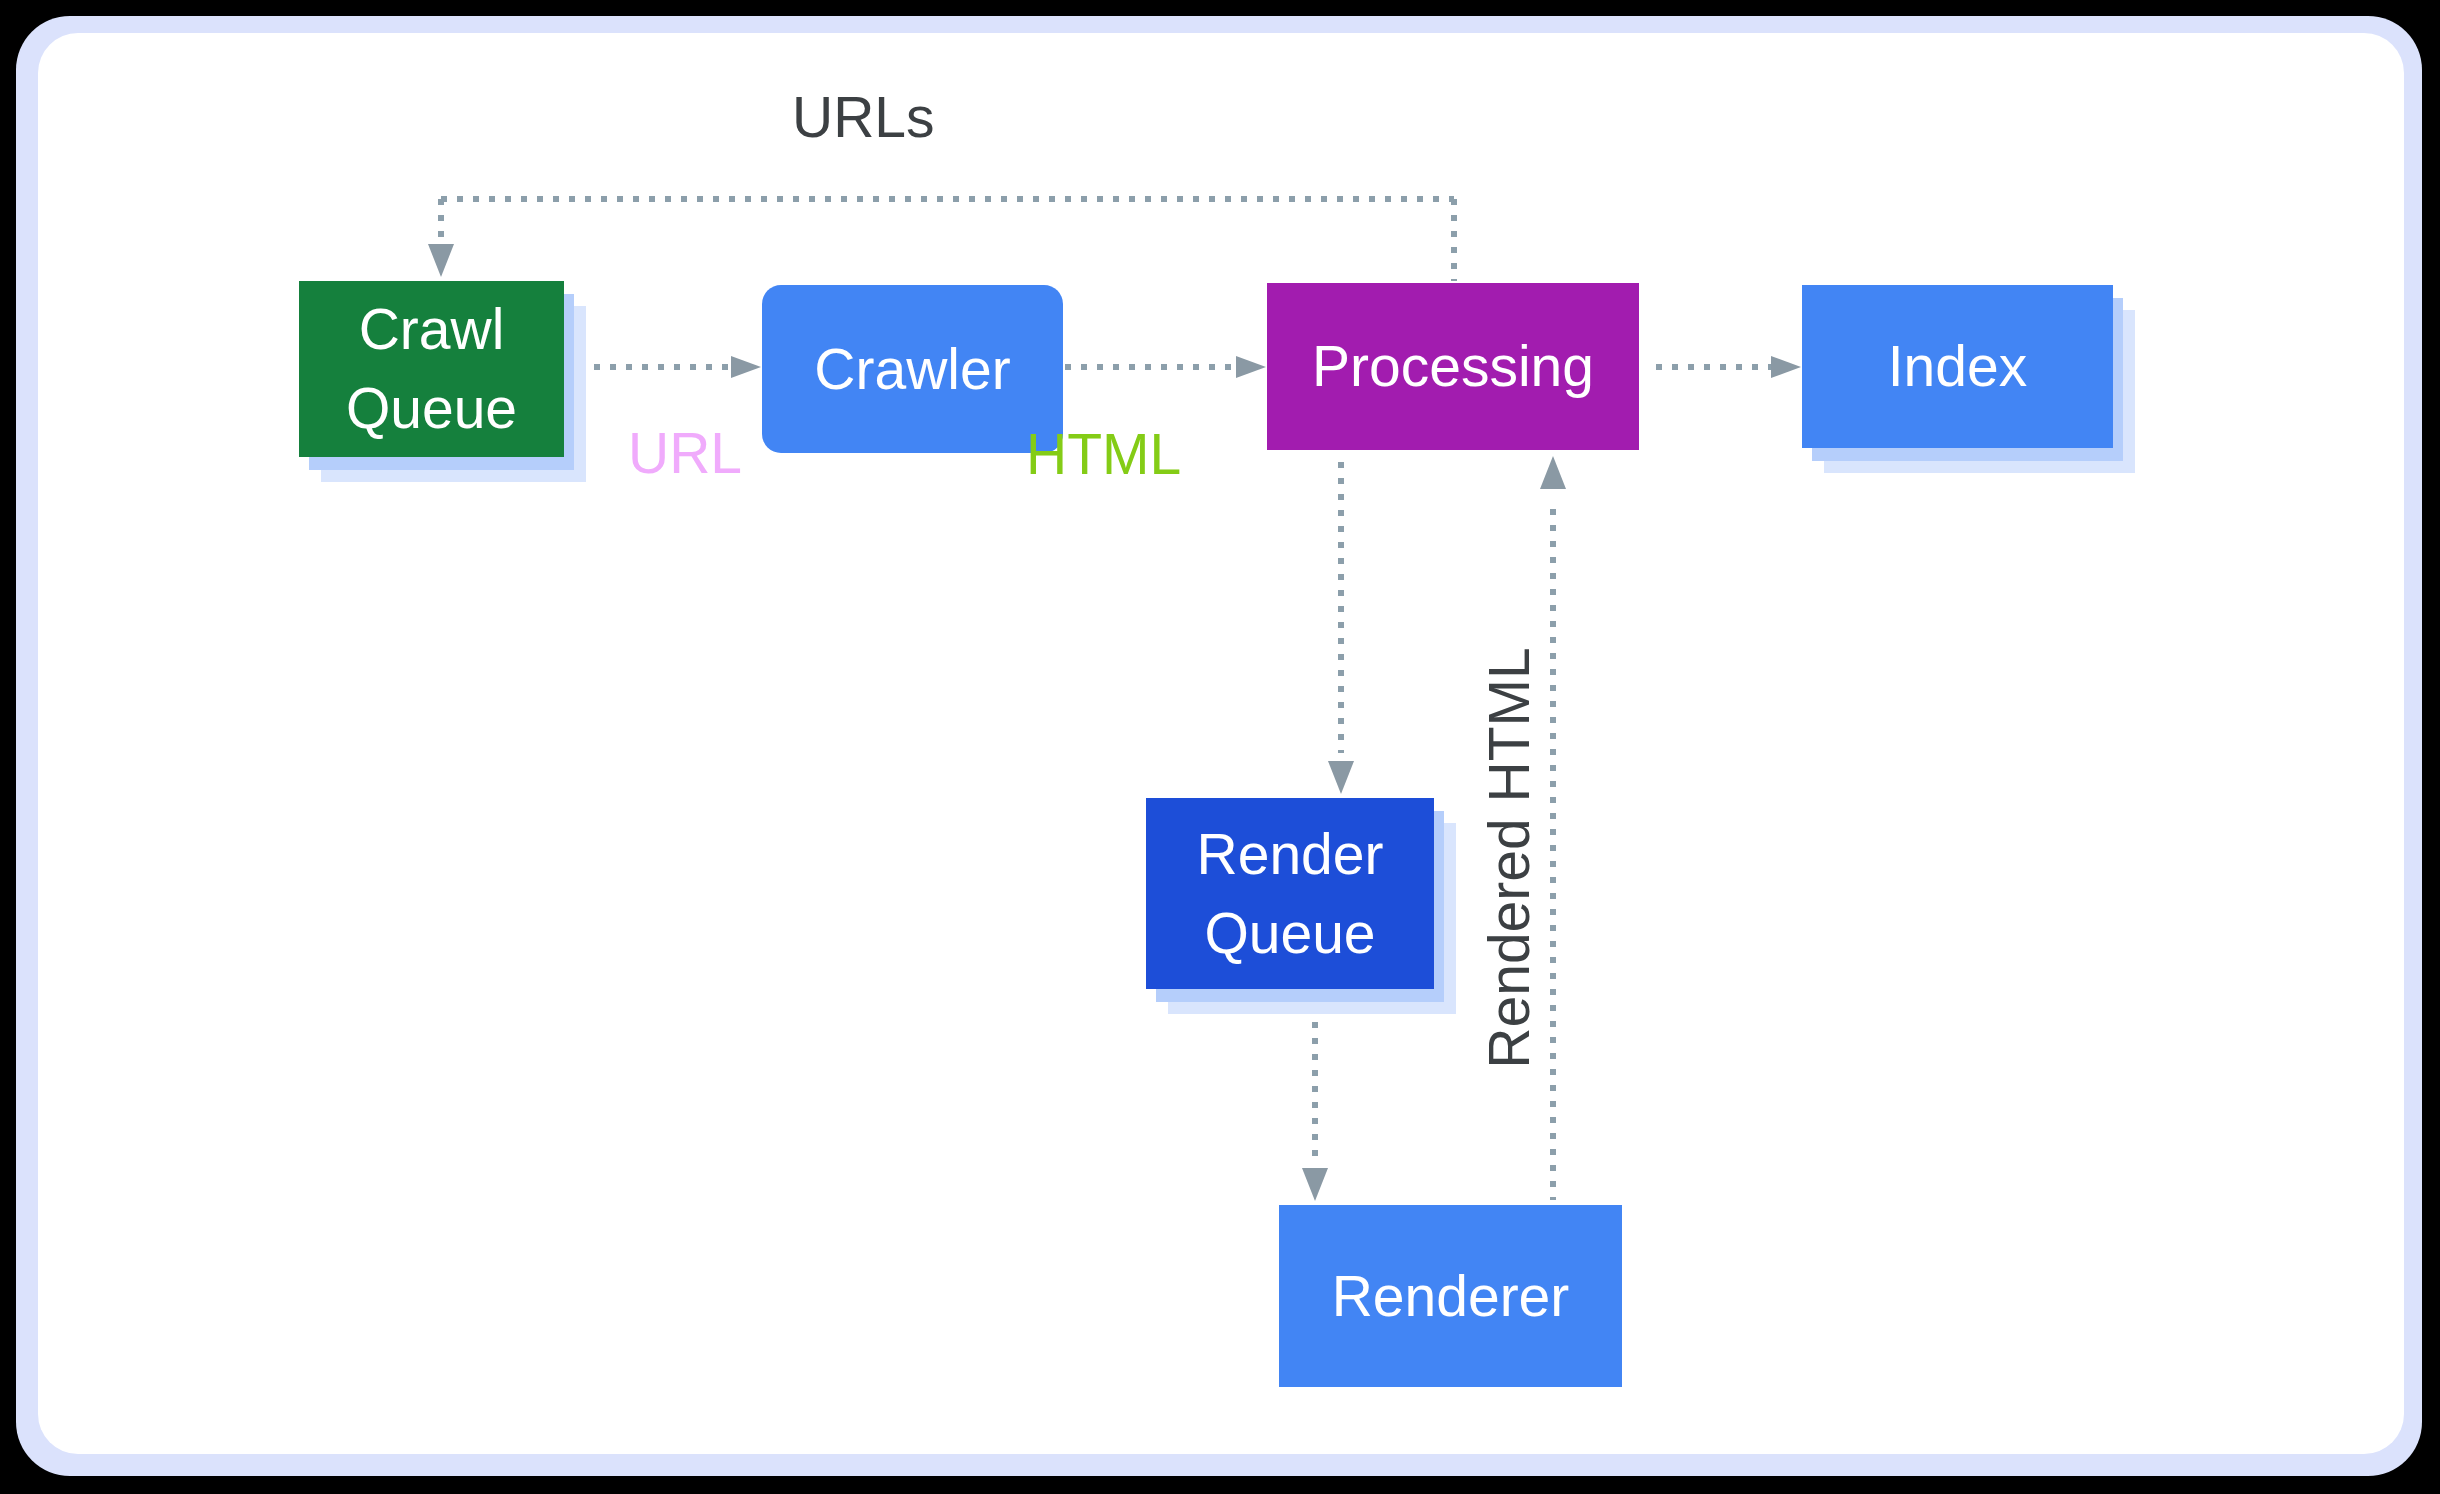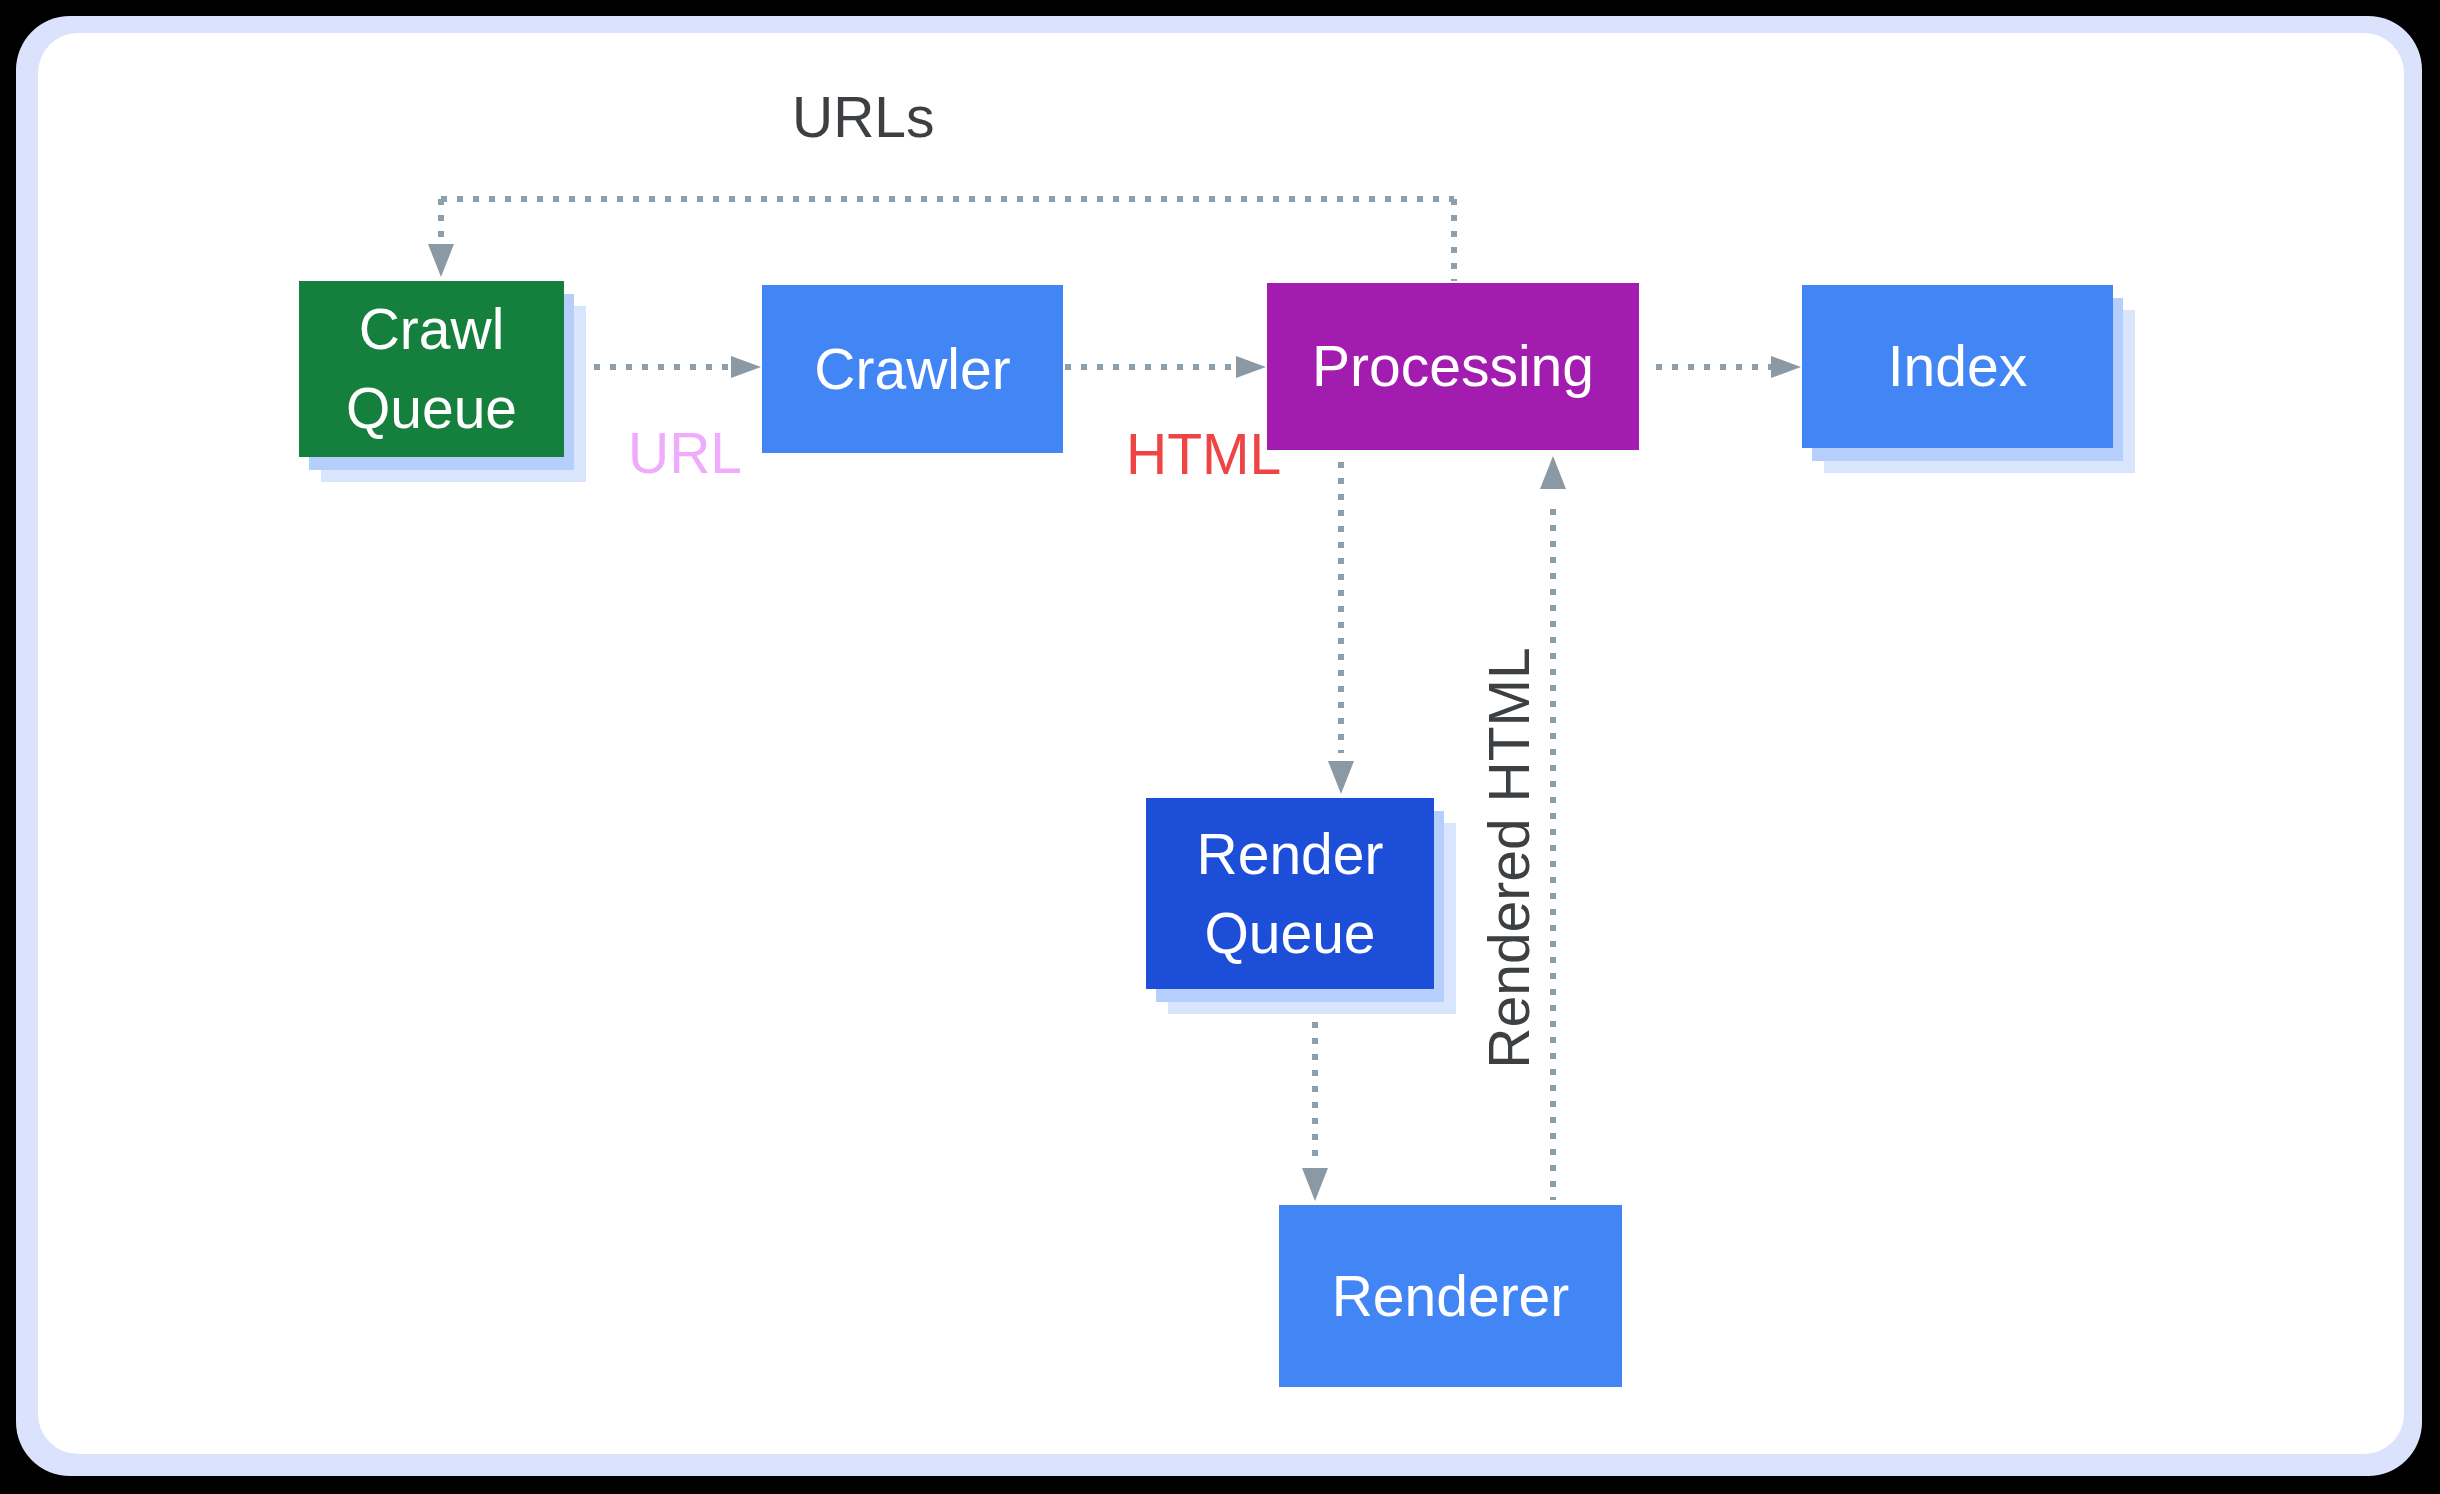--- a/index.html
+++ b/index.html
@@ -31,21 +31,21 @@
 <body>
 
 <div class="frame" style="left: 16px; top: 16px; width: 2406px; height: 1460px; background: rgb(219, 226, 252);"></div>
 <div class="card" style="left: 38px; top: 33px; width: 2366px; height: 1421px; background: rgb(255, 255, 255);"></div>
 <div id="stage">
     <div class="node-shadow shadow2" style="left: 321px; top: 306px; width: 265px; height: 176px; background: rgb(217, 229, 253);"></div>
     <div class="node-shadow shadow1" style="left: 309px; top: 294px; width: 265px; height: 176px; background: rgb(181, 206, 251);"></div>
     <div class="node" style="left: 299px; top: 281px; width: 265px; height: 176px; background: #15803d; color: rgb(255, 255, 255);">
       <span>Crawl Queue</span>
     </div>
-    <div class="node" style="left: 762px; top: 285px; width: 301px; height: 168px; background: rgb(66, 133, 244); color: rgb(255, 255, 255);">
+    <div class="node" style="left: 762px; top: 285px; width: 301px; height: 168px; background: rgb(66, 133, 244); color: rgb(255, 255, 255); border-radius: 19px;">
       <span>Crawler</span>
     </div>
     <div class="node" style="left: 1267px; top: 283px; width: 372px; height: 167px; background: #a21caf; color: rgb(255, 255, 255);">
       <span>Processing</span>
     </div>
     <div class="node-shadow shadow2" style="left: 1824px; top: 310px; width: 311px; height: 163px; background: rgb(217, 229, 253);"></div>
     <div class="node-shadow shadow1" style="left: 1812px; top: 298px; width: 311px; height: 163px; background: rgb(181, 206, 251);"></div>
     <div class="node" style="left: 1802px; top: 285px; width: 311px; height: 163px; background: rgb(66, 133, 244); color: rgb(255, 255, 255); justify-content: center;">
       <span>Index</span>
     </div>
@@ -68,15 +68,15 @@
     <div class="h-dots" style="left: 1656px; top: 364px; width: 115px; background-image: repeating-linear-gradient(to right, rgb(140, 159, 171) 0px, rgb(140, 159, 171) 6px, transparent 6px, transparent 16px);"></div>
     <div class="arrow arrow-right" style="left: 1771px; top: 356px; border-left: 30px solid rgb(138, 153, 164);"></div>
     <div class="v-dots" style="left: 1338px; top: 462px; height: 291px; background-image: repeating-linear-gradient(rgb(140, 159, 171) 0px, rgb(140, 159, 171) 6px, transparent 6px, transparent 16px);"></div>
     <div class="arrow arrow-down" style="left: 1328px; top: 761px; border-top: 33px solid rgb(138, 153, 164);"></div>
     <div class="v-dots" style="left: 1312px; top: 1006px; height: 156px; background-image: repeating-linear-gradient(rgb(140, 159, 171) 0px, rgb(140, 159, 171) 6px, transparent 6px, transparent 16px);"></div>
     <div class="arrow arrow-down" style="left: 1302px; top: 1168px; border-top: 33px solid rgb(138, 153, 164);"></div>
     <div class="v-dots" style="left: 1550px; top: 509px; height: 691px; background-image: repeating-linear-gradient(rgb(140, 159, 171) 0px, rgb(140, 159, 171) 6px, transparent 6px, transparent 16px);"></div>
     <div class="arrow arrow-up" style="left: 1540px; top: 456px; border-bottom: 33px solid rgb(138, 153, 164);"></div>
     <div class="edge-label" style="left: 792px; top: 84px; color: rgb(60, 64, 67);">URLs</div>
     <div class="edge-label" style="left: 628px; top: 420px; color: #f0abfc;">URL</div>
-    <div class="edge-label" style="left: 1126px; top: 421px; color: #ef4444;">HTML</div>
+    <div class="edge-label" style="left: 1026px; top: 421px; color: #84cc16;">HTML</div>
     <div class="edge-label rotated" style="left: 1509px; top: 858px; color: rgb(60, 64, 67);">Rendered HTML</div>
   </div>
 
 </body></html>

